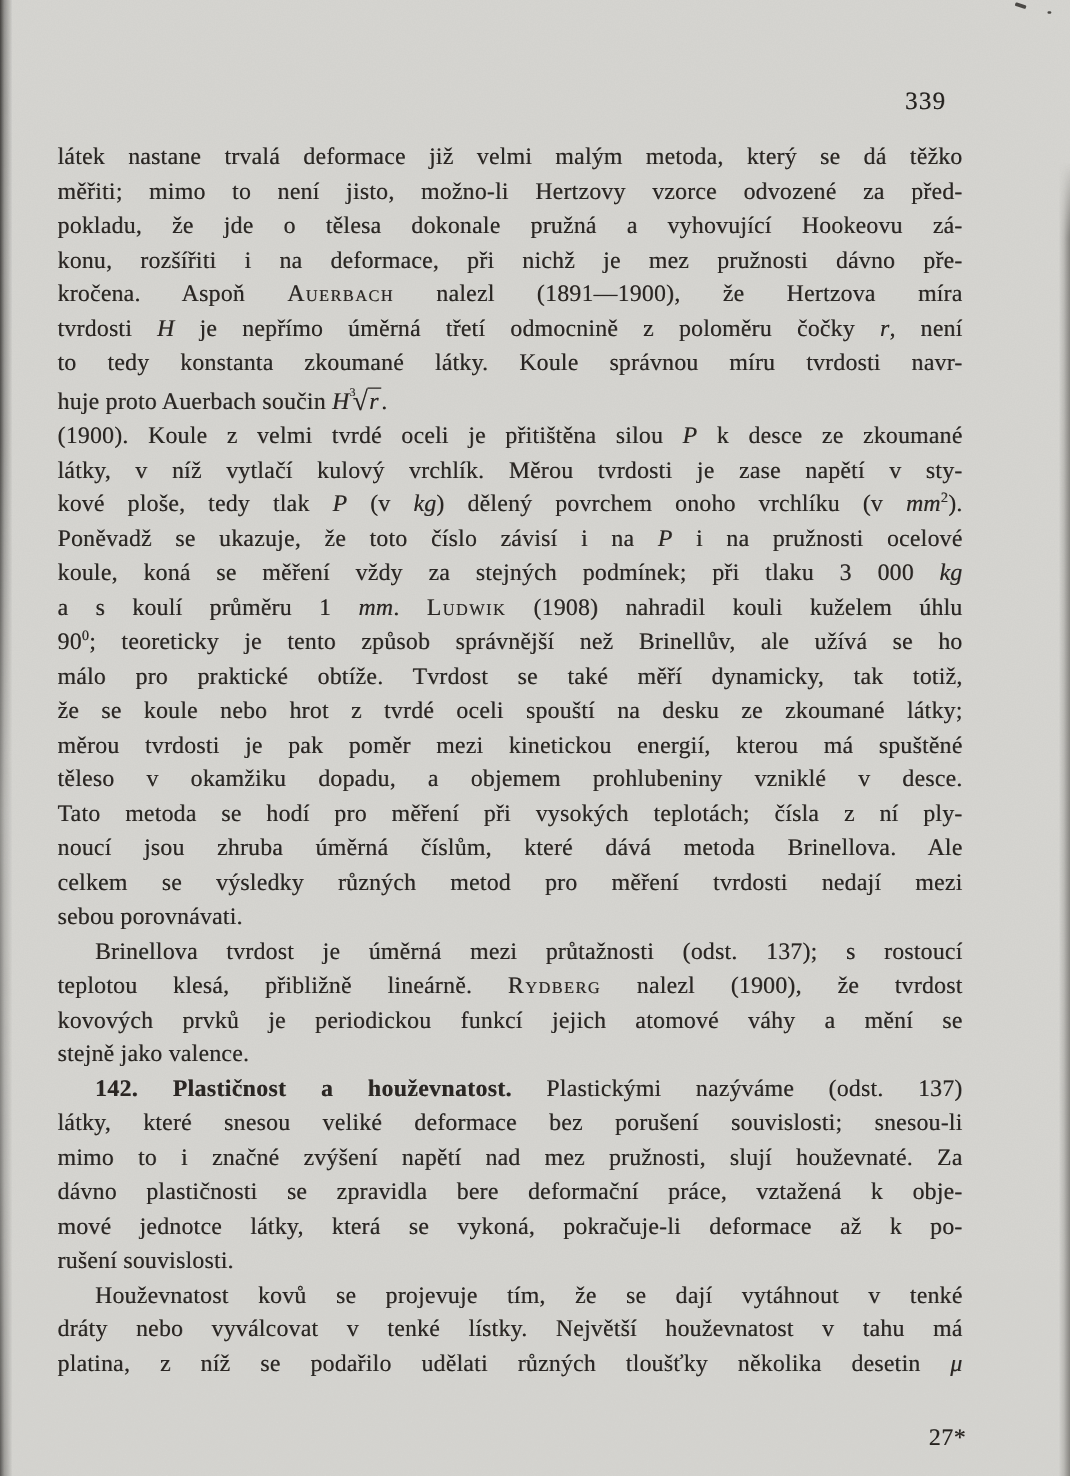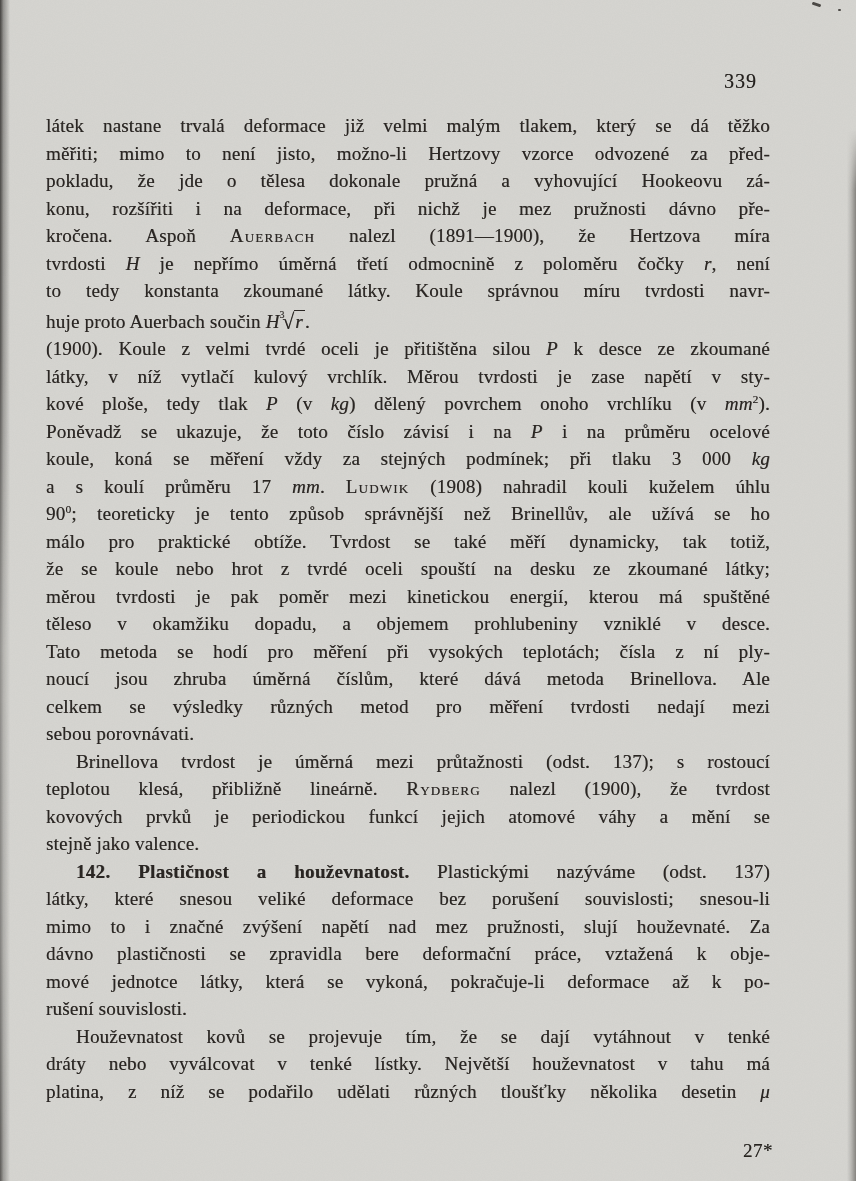--- a/index.html
+++ b/index.html
@@ -71,36 +71,36 @@
 
   <div class="edge-left"></div>
   <div class="edge-right"></div>
   <div class="speck" style="left:812px;top:3px;width:9px;height:3px;transform:rotate(18deg);"></div>
   <div class="speck" style="left:838px;top:9px;width:3px;height:2px;"></div>
 
   <div class="page-number">339</div>
 
   <div class="text-block">
       <div class="para">
-        <div class="line"><span>látek nastane trvalá deformace již velmi malým tlakem, který se dá těžko</span></div>
+        <div class="line"><span>látek nastane trvalá deformace již velmi malým metoda, který se dá těžko</span></div>
         <div class="line"><span>měřiti; mimo to není jisto, možno-li Hertzovy vzorce odvozené za před-</span></div>
         <div class="line"><span>pokladu, že jde o tělesa dokonale pružná a vyhovující Hookeovu zá-</span></div>
         <div class="line"><span>konu, rozšířiti i na deformace, při nichž je mez pružnosti dávno pře-</span></div>
         <div class="line"><span>kročena. Aspoň </span><span class="sc">Auerbach</span><span> nalezl (1891—1900), že Hertzova míra</span></div>
         <div class="line"><span>tvrdosti </span><span class="i">H</span><span> je nepřímo úměrná třetí odmocnině z poloměru čočky </span><span class="i">r</span><span>, není</span></div>
         <div class="line"><span>to tedy konstanta zkoumané látky. Koule správnou míru tvrdosti navr-</span></div>
         <div class="line noj fline"><span>huje proto Auerbach součin </span><span class="i">H</span><span class="root"><span class="rix">3</span><span class="rsign">√</span><span class="rad">r</span></span><span>.</span></div>
       </div>
       <div class="para">
         <div class="line"><span>(1900). Koule z velmi tvrdé oceli je přitištěna silou </span><span class="i">P</span><span> k desce ze zkoumané</span></div>
         <div class="line"><span>látky, v níž vytlačí kulový vrchlík. Měrou tvrdosti je zase napětí v sty-</span></div>
         <div class="line"><span>kové ploše, tedy tlak </span><span class="i">P</span><span> (v </span><span class="i">kg</span><span>) dělený povrchem onoho vrchlíku (v </span><span class="i">mm</span><sup class="sup">2</sup><span>).</span></div>
-        <div class="line"><span>Poněvadž se ukazuje, že toto číslo závisí i na </span><span class="i">P</span><span> i na průměru ocelové</span></div>
+        <div class="line"><span>Poněvadž se ukazuje, že toto číslo závisí i na </span><span class="i">P</span><span> i na pružnosti ocelové</span></div>
         <div class="line"><span>koule, koná se měření vždy za stejných podmínek; při tlaku 3 000 </span><span class="i">kg</span></div>
-        <div class="line"><span>a s koulí průměru 17 </span><span class="i">mm</span><span>. </span><span class="sc">Ludwik</span><span> (1908) nahradil kouli kuželem úhlu</span></div>
+        <div class="line"><span>a s koulí průměru 1 </span><span class="i">mm</span><span>. </span><span class="sc">Ludwik</span><span> (1908) nahradil kouli kuželem úhlu</span></div>
         <div class="line"><span>90</span><sup class="sup">0</sup><span>; teoreticky je tento způsob správnější než Brinellův, ale užívá se ho</span></div>
         <div class="line"><span>málo pro praktické obtíže. Tvrdost se také měří dynamicky, tak totiž,</span></div>
         <div class="line"><span>že se koule nebo hrot z tvrdé oceli spouští na desku ze zkoumané látky;</span></div>
         <div class="line"><span>měrou tvrdosti je pak poměr mezi kinetickou energií, kterou má spuštěné</span></div>
         <div class="line"><span>těleso v okamžiku dopadu, a objemem prohlubeniny vzniklé v desce.</span></div>
         <div class="line"><span>Tato metoda se hodí pro měření při vysokých teplotách; čísla z ní ply-</span></div>
         <div class="line"><span>noucí jsou zhruba úměrná číslům, které dává metoda Brinellova. Ale</span></div>
         <div class="line"><span>celkem se výsledky různých metod pro měření tvrdosti nedají mezi</span></div>
         <div class="line noj"><span>sebou porovnávati.</span></div>
       </div>

